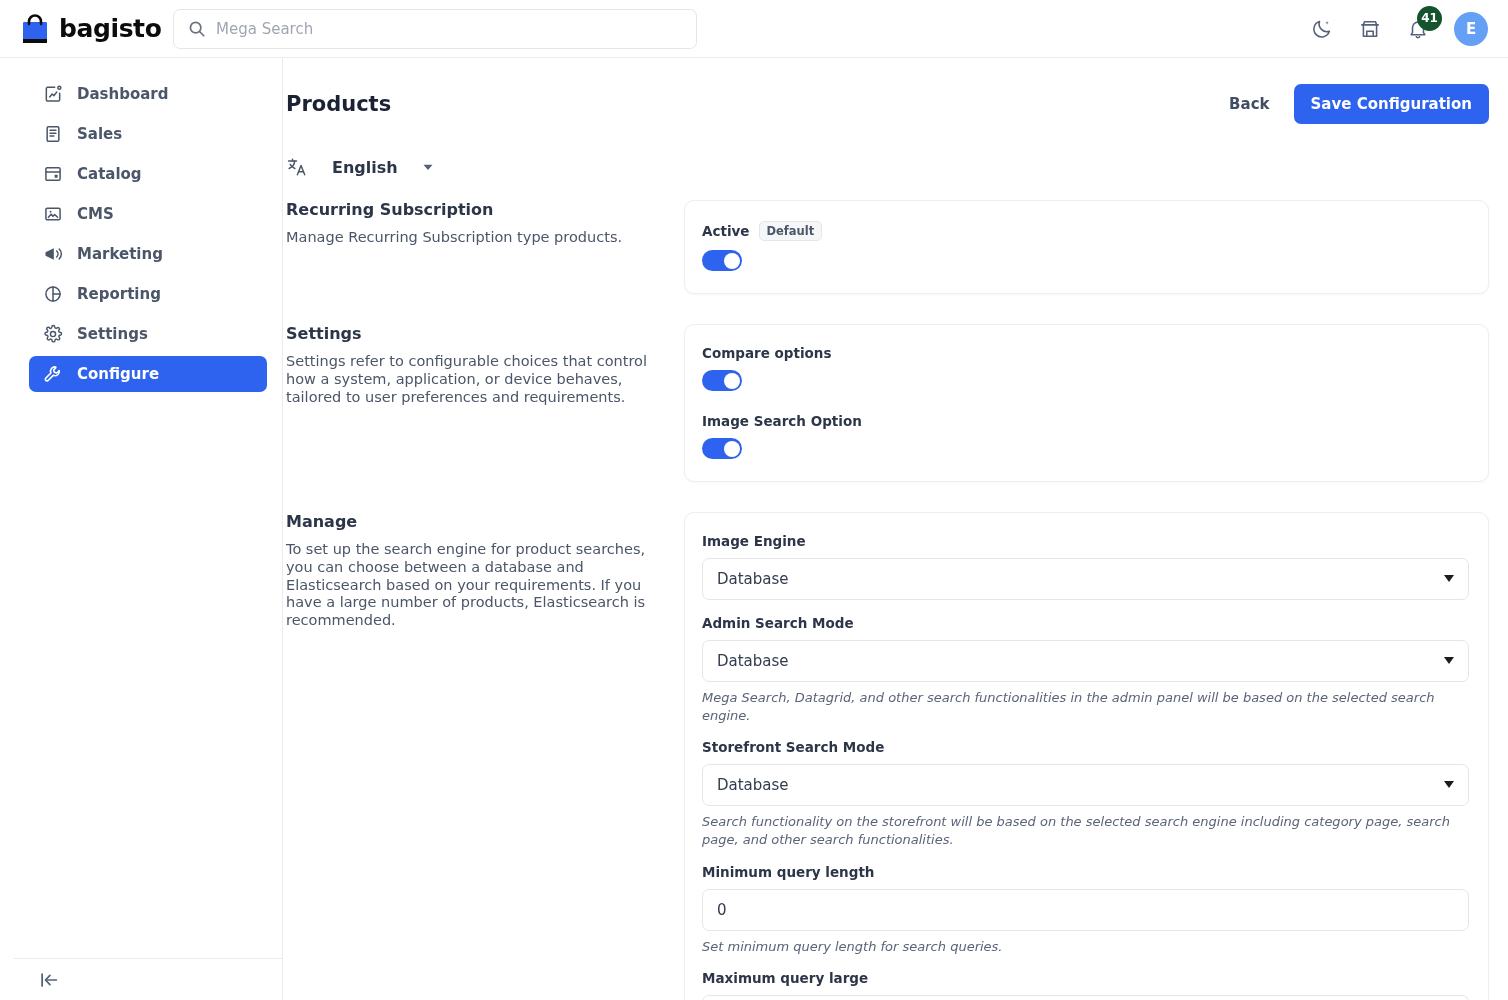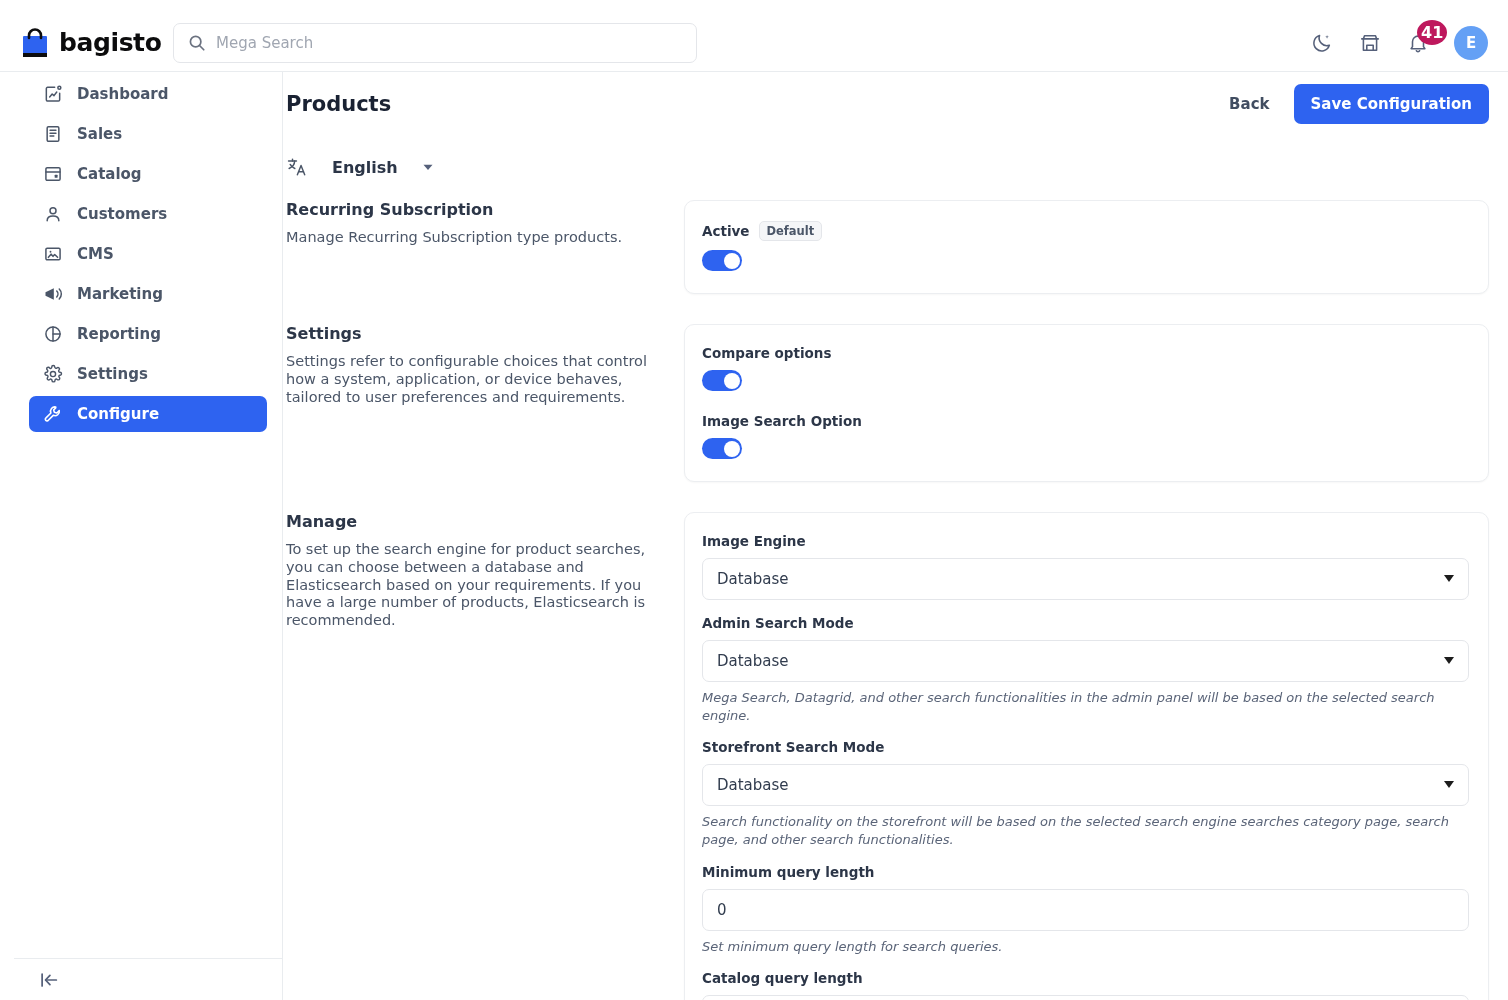--- a/index.html
+++ b/index.html
@@ -10,21 +10,21 @@
     height: 1000px;
     overflow: hidden;
     background: #ffffff;
     font-family: "DejaVu Sans", "Liberation Sans", sans-serif;
     color: #313c4e;
   }
 
   
   .topbar {
     position: absolute;
-    top: 14px; left: 0;
+    top: 0; left: 0;
     width: 1508px;
     height: 58px;
     background: #ffffff;
     border-bottom: 1px solid #e9ecef;
     display: flex;
     align-items: center;
     z-index: 20;
   }
   .brand {
     display: flex;
@@ -80,23 +80,23 @@
     color: #55607a;
     cursor: pointer;
     position: relative;
   }
   .bell-wrap { position: relative; width: 24px; height: 24px; }
   .badge {
     position: absolute;
     top: -11px; left: 11px;
     min-width: 25px; height: 25px;
     border-radius: 50%;
-    background: #be185d;
+    background: #14532d;
     color: #fff;
-    font-size: 16px;
+    font-size: 12px;
     font-weight: 700;
     display: flex; align-items: center; justify-content: center;
     padding: 0 4px;
   }
   .avatar {
     width: 34px; height: 34px;
     border-radius: 50%;
     background: #64a0f5;
     color: #fff;
     font-size: 15px;
@@ -399,29 +399,20 @@
     <span class="nav-ico">
       <svg width="20" height="20" viewBox="0 0 24 24" fill="none" stroke="currentColor" stroke-width="1.8" stroke-linecap="round" stroke-linejoin="round">
         <rect x="3.5" y="4.5" width="17" height="15" rx="1.5"></rect>
         <line x1="3.5" y1="9.5" x2="20.5" y2="9.5"></line>
         <rect x="14" y="13" width="3.5" height="3.5" rx="0.6" fill="currentColor" stroke="none"></rect>
       </svg>
     </span>
     <span class="nav-label">Catalog</span>
   </div>
 
-  <div class="nav-item">
-    <span class="nav-ico">
-      <svg width="20" height="20" viewBox="0 0 24 24" fill="none" stroke="currentColor" stroke-width="1.8" stroke-linecap="round" stroke-linejoin="round">
-        <circle cx="12" cy="8" r="3.6"></circle>
-        <path d="M5 20c0-3.6 3.1-5.6 7-5.6s7 2 7 5.6"></path>
-      </svg>
-    </span>
-    <span class="nav-label">Customers</span>
-  </div>
 
   <div class="nav-item">
     <span class="nav-ico">
       <svg width="20" height="20" viewBox="0 0 24 24" fill="none" stroke="currentColor" stroke-width="1.8" stroke-linecap="round" stroke-linejoin="round">
         <rect x="3.5" y="5" width="17" height="14" rx="1.5"></rect>
         <path d="M6.5 16l3.2-3.8 2.3 2.6 2-2.2 3.5 3.4"></path>
         <circle cx="9" cy="9.3" r="1.1" fill="currentColor" stroke="none"></circle>
       </svg>
     </span>
     <span class="nav-label">CMS</span>
@@ -582,34 +573,34 @@
         </div>
 
         <div class="field">
           <div class="field-label">
             <span>Storefront Search Mode</span>
           </div>
           <div class="select-wrap">
             <select><option value="Database">Database</option><option value="Elasticsearch">Elasticsearch</option></select>
             <span class="dd-caret"></span>
           </div>
-          <div class="helper">Search functionality on the storefront will be based on the selected search engine searches category page, search page, and other search functionalities.</div>
+          <div class="helper">Search functionality on the storefront will be based on the selected search engine including category page, search page, and other search functionalities.</div>
         </div>
 
         <div class="field">
           <div class="field-label">
             <span>Minimum query length</span>
           </div>
           <input class="text-input" type="text" value="0" style="">
           <div class="helper">Set minimum query length for search queries.</div>
         </div>
 
         <div class="field">
           <div class="field-label">
-            <span>Catalog query length</span>
+            <span>Maximum query large</span>
           </div>
           <input class="text-input" type="text" value="1000" style="">
         </div>
 
       </div>
     </div>
 
   </div>
 </div>
 

